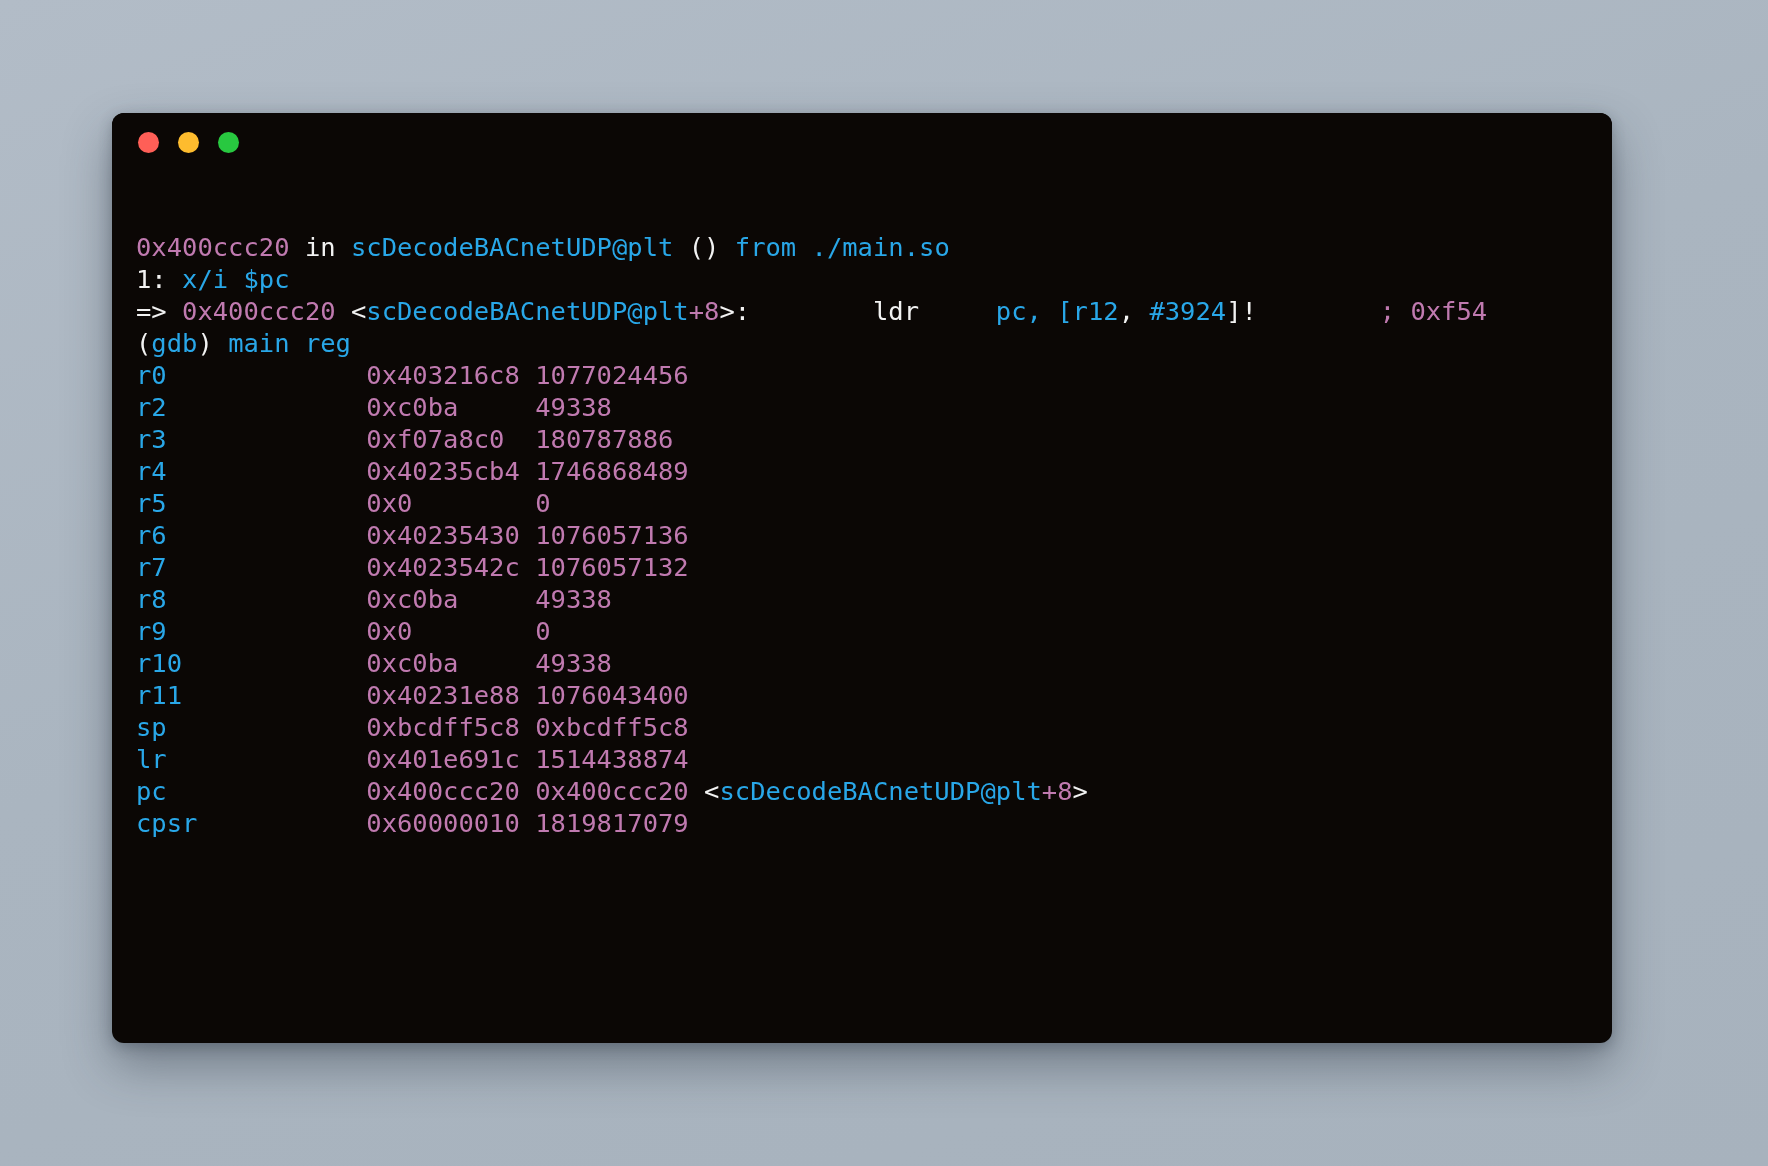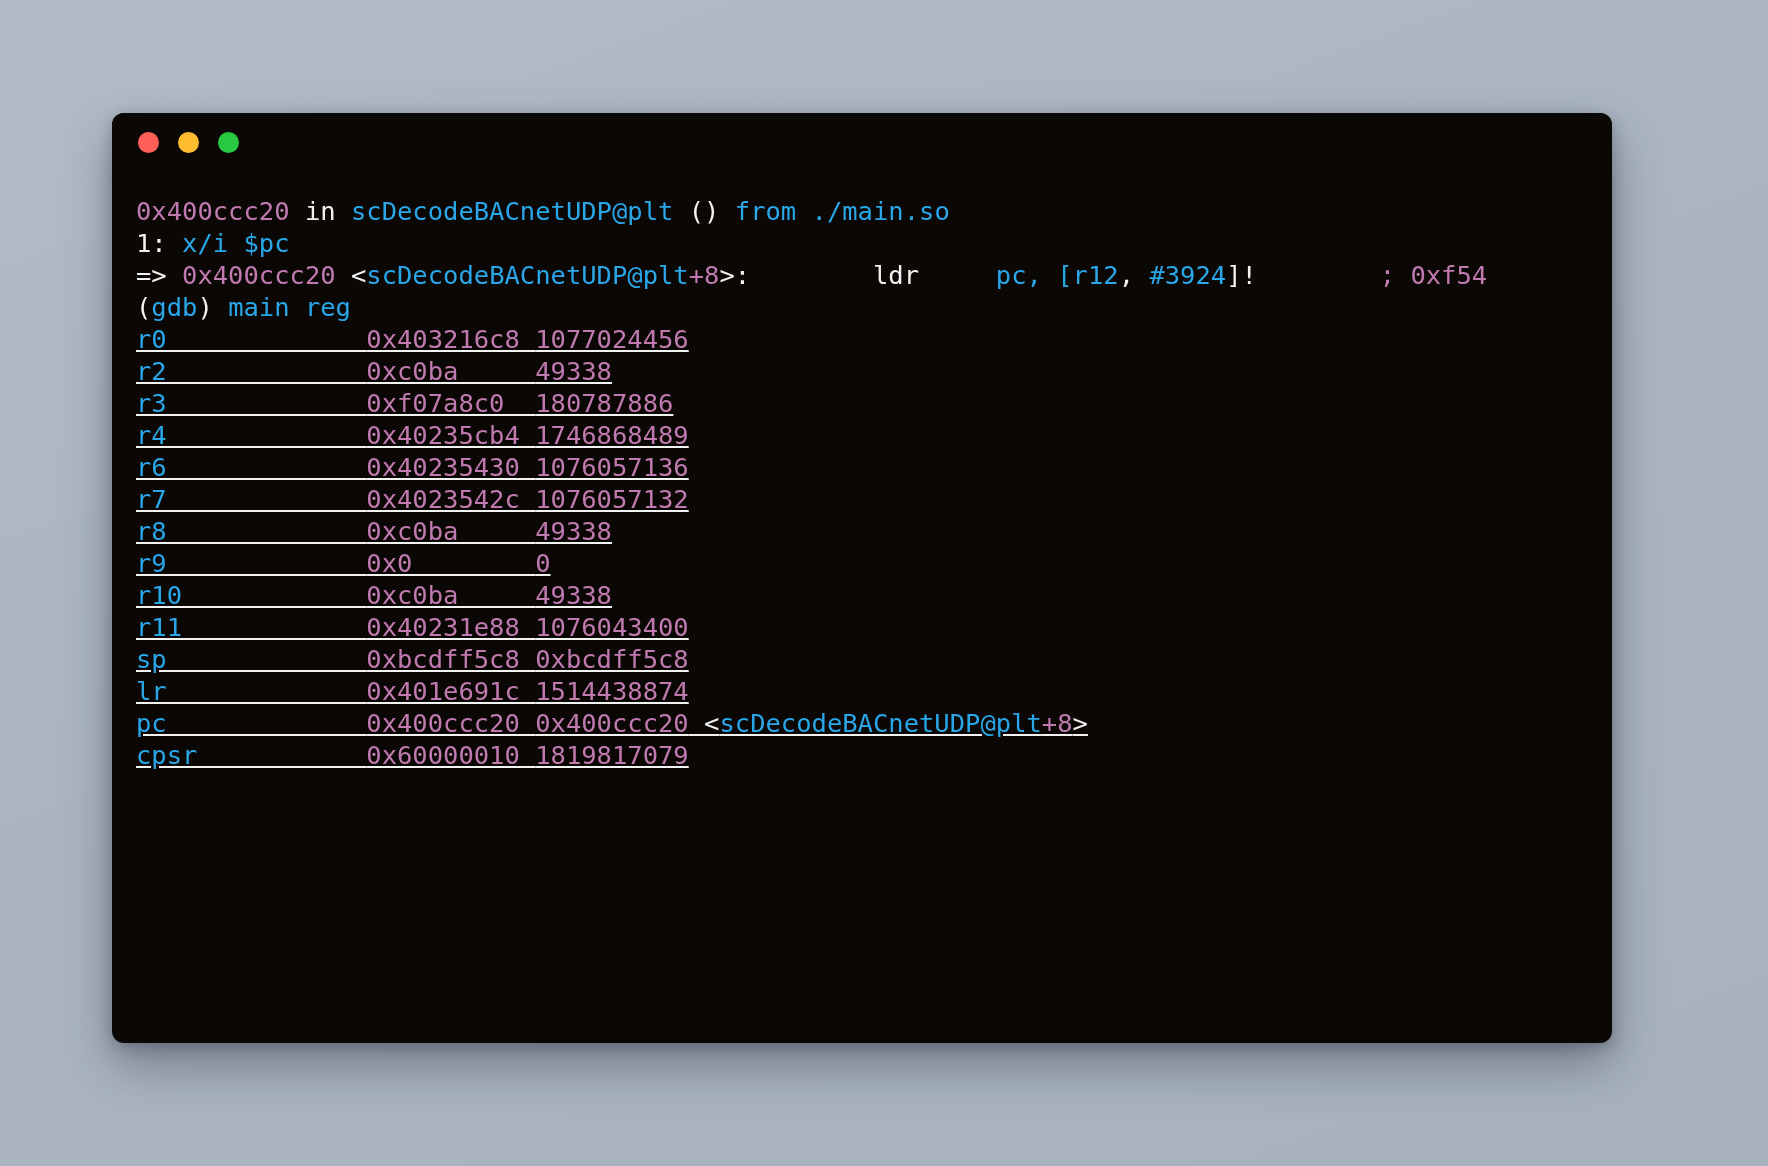--- a/index.html
+++ b/index.html
@@ -30,20 +30,21 @@
     top: 113px;
     width: 1500px;
     height: 930px;
     background: #0b0705;
     border-radius: 12px;
     box-shadow: 0 22px 48px rgba(40, 50, 62, 0.42),
                 0 4px 14px rgba(40, 50, 62, 0.30);
     overflow: hidden;
     display: flex;
     flex-direction: column;
+    gap: 36px;
   }
 
   #titlebar {
     height: 58px;
     flex: 0 0 58px;
     background: #0b0705;
     display: flex;
     align-items: center;
     padding-left: 26px;
     box-sizing: border-box;
@@ -73,21 +74,21 @@
     line-height: 32px;
     white-space: pre;
     letter-spacing: 0px;
     color: #f2f2f2;
   }
 
   .c-white  { color: #f2f2f2; }
   .c-blue   { color: #29a7e8; }
   .c-pink   { color: #c07ab0; }
 
-  .reg-line { white-space: pre; text-decoration: underline; }
+  .reg-line { white-space: pre; }
 </style>
 </head>
 <body>
 
 <div id="desktop"></div>
 
 <div id="terminal-window">
 
   <div id="titlebar">
     <span class="traffic-light tl-close"></span>
@@ -103,20 +104,21 @@
 
     <div class="line"><span class="c-white">=&gt; </span><span class="c-pink">0x400ccc20</span><span class="c-white"> </span><span class="c-white">&lt;</span><span class="c-blue">scDecodeBACnetUDP</span><span class="c-blue">@plt</span><span class="c-pink">+8</span><span class="c-white">&gt;:</span><span class="c-white">        </span><span class="c-white">ldr</span><span class="c-white">     </span><span class="c-blue">pc, [</span><span class="c-blue">r12</span><span class="c-white">, </span><span class="c-blue">#3924</span><span class="c-white">]!</span><span class="c-white">        </span><span class="c-pink">; 0xf54</span></div>
 
     <div class="line"><span class="c-white">(</span><span class="c-blue">gdb</span><span class="c-white">)</span><span class="c-white"> </span><span class="c-blue">main reg</span></div>
 
     <div id="register-table">
         <div class="line reg-line"><span class="c-blue">r0             </span><span class="c-pink">0x403216c8 </span><span class="c-pink">1077024456</span></div>
         <div class="line reg-line"><span class="c-blue">r2             </span><span class="c-pink">0xc0ba     </span><span class="c-pink">49338</span></div>
         <div class="line reg-line"><span class="c-blue">r3             </span><span class="c-pink">0xf07a8c0  </span><span class="c-pink">180787886</span></div>
         <div class="line reg-line"><span class="c-blue">r4             </span><span class="c-pink">0x40235cb4 </span><span class="c-pink">1746868489</span></div>
+        <div class="line reg-line"><span class="c-blue">r5             </span><span class="c-pink">0x0        </span><span class="c-pink">0</span></div>
         <div class="line reg-line"><span class="c-blue">r6             </span><span class="c-pink">0x40235430 </span><span class="c-pink">1076057136</span></div>
         <div class="line reg-line"><span class="c-blue">r7             </span><span class="c-pink">0x4023542c </span><span class="c-pink">1076057132</span></div>
         <div class="line reg-line"><span class="c-blue">r8             </span><span class="c-pink">0xc0ba     </span><span class="c-pink">49338</span></div>
         <div class="line reg-line"><span class="c-blue">r9             </span><span class="c-pink">0x0        </span><span class="c-pink">0</span></div>
         <div class="line reg-line"><span class="c-blue">r10            </span><span class="c-pink">0xc0ba     </span><span class="c-pink">49338</span></div>
         <div class="line reg-line"><span class="c-blue">r11            </span><span class="c-pink">0x40231e88 </span><span class="c-pink">1076043400</span></div>
         <div class="line reg-line"><span class="c-blue">sp             </span><span class="c-pink">0xbcdff5c8 </span><span class="c-pink">0xbcdff5c8</span></div>
         <div class="line reg-line"><span class="c-blue">lr             </span><span class="c-pink">0x401e691c </span><span class="c-pink">1514438874</span></div>
         <div class="line reg-line"><span class="c-blue">pc             </span><span class="c-pink">0x400ccc20 </span><span class="c-pink">0x400ccc20</span><span class="c-white"> &lt;</span><span class="c-blue">scDecodeBACnetUDP@plt</span><span class="c-pink">+8</span><span class="c-white">&gt;</span></div>
         <div class="line reg-line"><span class="c-blue">cpsr           </span><span class="c-pink">0x60000010 </span><span class="c-pink">1819817079</span></div>

